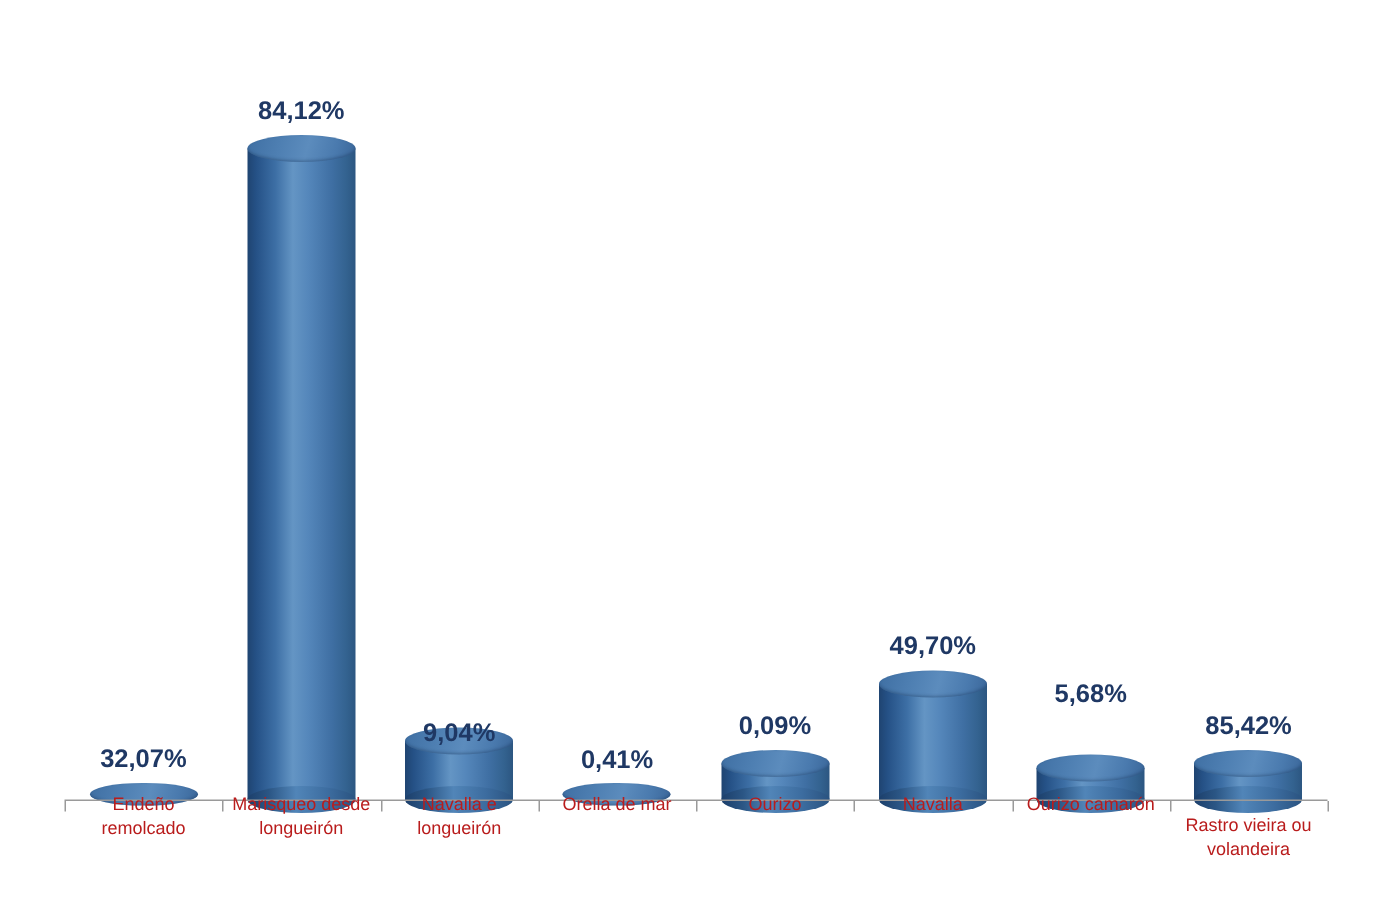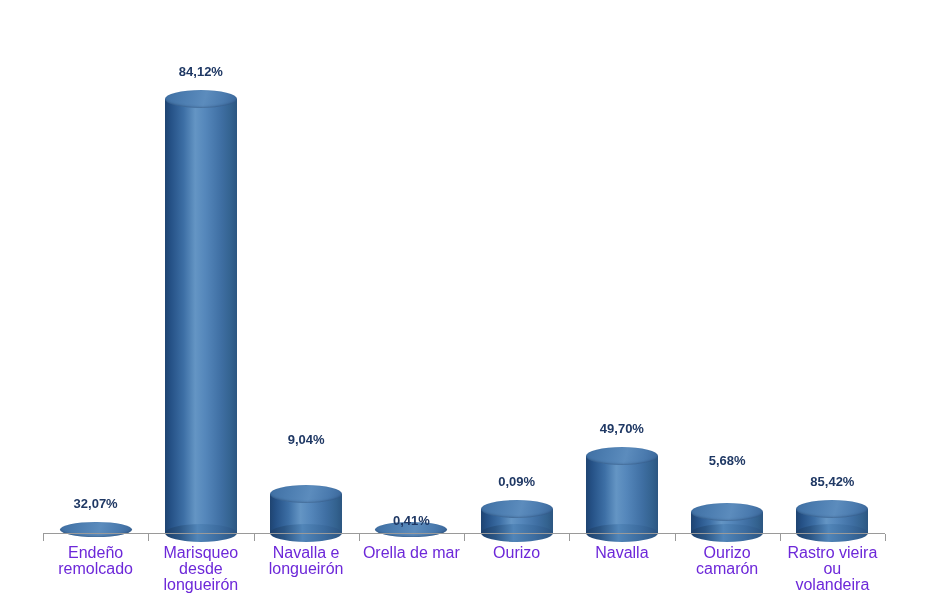--- a/index.html
+++ b/index.html
@@ -122,34 +122,34 @@
         #5c8cbd 55%,
         #4a7aae 80%,
         #3a6699 100%);
     box-shadow: inset 0 -1px 2px rgba(20,45,80,0.35);
   }
 
   
   .data-label {
     position: absolute;
     text-align: center;
-    font-size: 13px;
+    font-size: 17px;
     font-weight: bold;
     color: #1f3864;
     white-space: nowrap;
     letter-spacing: 0px;
   }
 
   
   .cat-label {
     position: absolute;
-    top: 545px;
+    top: 528px;
     text-align: center;
-    font-size: 16px;
-    color: #6d28d9;
+    font-size: 12px;
+    color: #b91c1c;
     line-height: 16px;
   }
   .cat-label span { display: block; }
 </style>
 </head>
 <body>
 
 <div id="chart-root">
 
   <div class="plot-area">
@@ -189,22 +189,22 @@
           <div class="cyl cyl-body" style="height: 23.651px;"></div>
           <div class="cyl cyl-bottom" style="height: 18px; bottom: -9px;"></div>
           <div class="cyl cyl-top" style="height: 18px; top: 0px;"></div>
         </div>
       </div>
   </div>
 
   <div id="labels-layer">
       <div class="data-label" style="left: 35.625px; width: 120px; top: 495.84px;">32,07%</div>
       <div class="data-label" style="left: 140.875px; width: 120px; top: 64px;">84,12%</div>
-      <div class="data-label" style="left: 246.125px; width: 120px; top: 432px; text-align: center;">9,04%</div>
-      <div class="data-label" style="left: 351.375px; width: 120px; top: 513px;">0,41%</div>
+      <div class="data-label" style="left: 246.125px; width: 120px; top: 479px; text-align: center;">9,04%</div>
+      <div class="data-label" style="left: 351.375px; width: 120px; top: 497px;">0,41%</div>
       <div class="data-label" style="left: 456.625px; width: 120px; top: 474.191px;">0,09%</div>
       <div class="data-label" style="left: 561.875px; width: 120px; top: 421.16px;">49,70%</div>
       <div class="data-label" style="left: 667.125px; width: 120px; top: 453px;">5,68%</div>
       <div class="data-label" style="left: 772.375px; width: 120px; top: 474.349px;">85,42%</div>
     </div>
 
   <div class="axis-line"></div>
   <div id="ticks-layer">
       <div class="tick" style="left: 43px;"></div>
       <div class="tick" style="left: 148.25px;"></div>
@@ -235,19 +235,19 @@
       </div>
       <div class="cat-label" style="left: 464px; width: 105.25px;">
         <span>Ourizo</span>
       </div>
       <div class="cat-label" style="left: 569.25px; width: 105.25px;">
         <span>Navalla</span>
       </div>
       <div class="cat-label" style="left: 674.5px; width: 105.25px;">
         <span>Ourizo camarón</span>
       </div>
-      <div class="cat-label" style="left: 779.75px; width: 105.25px;">
+      <div class="cat-label" style="left: 779.75px; width: 105.25px; margin-top: 14px;">
         <span>Rastro vieira ou</span>
         <span>volandeira</span>
       </div>
     </div>
 
 </div>
 
 </body></html>

